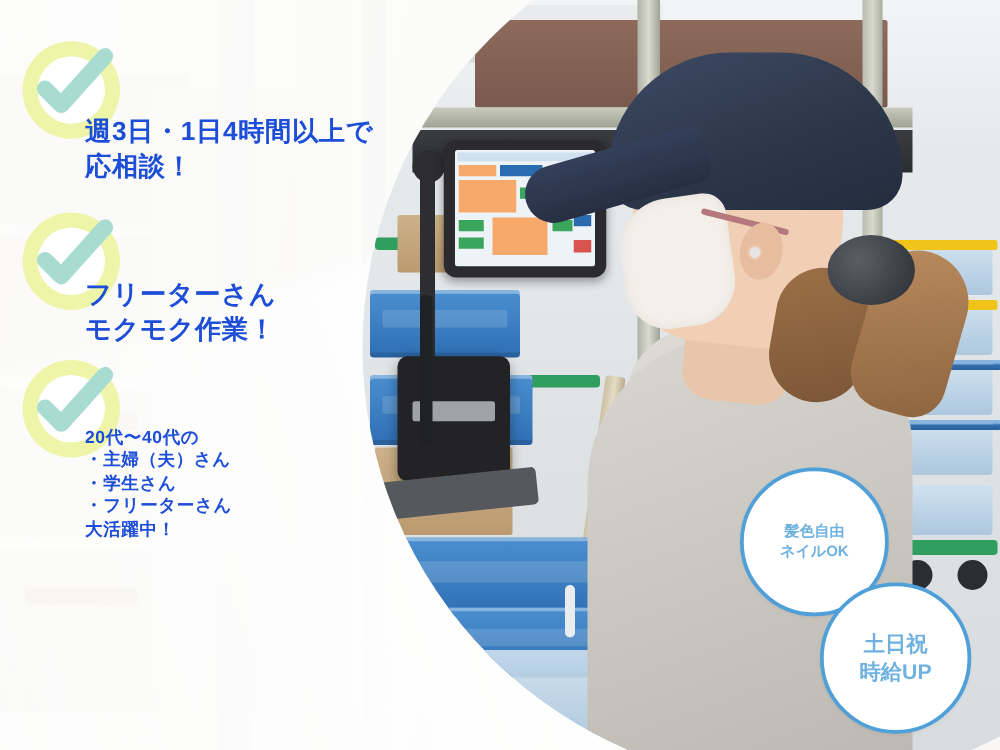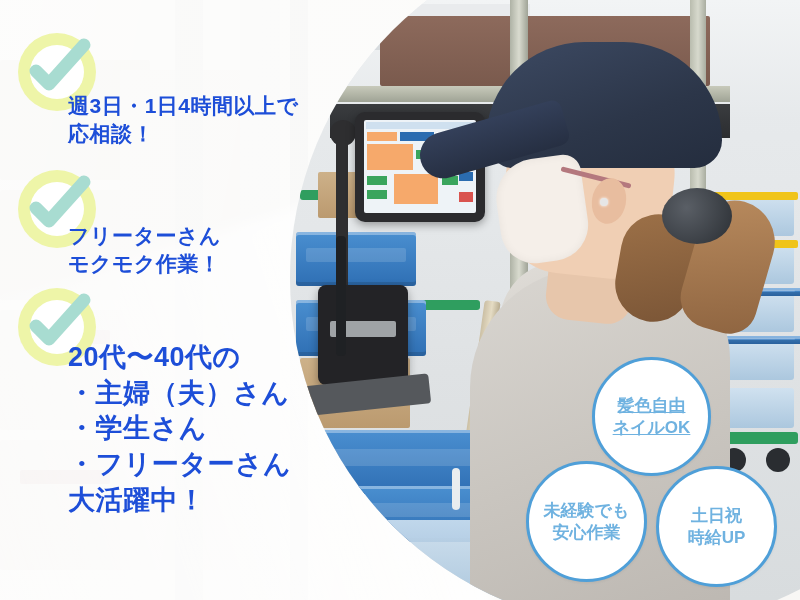--- a/index.html
+++ b/index.html
@@ -94,28 +94,28 @@
   .check{position:absolute;width:78px;height:78px;}
   .check .disc{position:absolute;inset:0;border-radius:50%;background:#eef5a8;}
   .check .inner{position:absolute;left:12px;top:12px;width:54px;height:54px;border-radius:50%;background:#ffffff;}
   .check svg{position:absolute;left:-4px;top:-6px;overflow:visible;}
 
   
   .copy{position:absolute;color:#1d4ed8;font-weight:700;letter-spacing:.5px;line-height:1.32;
         white-space:pre-line;}
   #copy1{left:68px;top:92px;font-size:21px;}
   #copy2{left:68px;top:222px;font-size:21px;}
-  #copy3{left:68px;top:340px;font-size:27px;}
+  #copy3{left:68px;top:340px;font-size:14px;}
 
   
   .badge{position:absolute;border-radius:50%;background:#ffffff;border:3px solid #4f9fd8;
      display:flex;align-items:center;justify-content:center;text-align:center;
      color:#6fb2e0;font-weight:700;line-height:1.28;white-space:pre-line;
      box-shadow:0 1px 3px rgba(0,0,0,.06);}
-  #badge1{left:592px;top:357px;width:113px;height:113px;font-size:17px;text-decoration:underline;}
+  #badge1{left:592px;top:374px;width:113px;height:113px;font-size:12px;}
   #badge2{left:526px;top:461px;width:115px;height:115px;font-size:17px;}
   #badge3{left:656px;top:466px;width:115px;height:115px;font-size:17px;}
 </style>
 </head>
 <body>
 
 <div id="stage">
 
   <div class="bg-base"></div>
   <div class="bg-photo">
@@ -247,18 +247,16 @@
   <div class="copy" id="copy2">フリーターさん
 モクモク作業！</div>
   <div class="copy" id="copy3">20代〜40代の
 ・主婦（夫）さん
 ・学生さん
 ・フリーターさん
 大活躍中！</div>
 
   <div class="badge" id="badge1">髪色自由
 ネイルOK</div>
-  <div class="badge" id="badge2">未経験でも
-安心作業</div>
   <div class="badge" id="badge3">土日祝
 時給UP</div>
 
 </div>
 
 </body></html>

